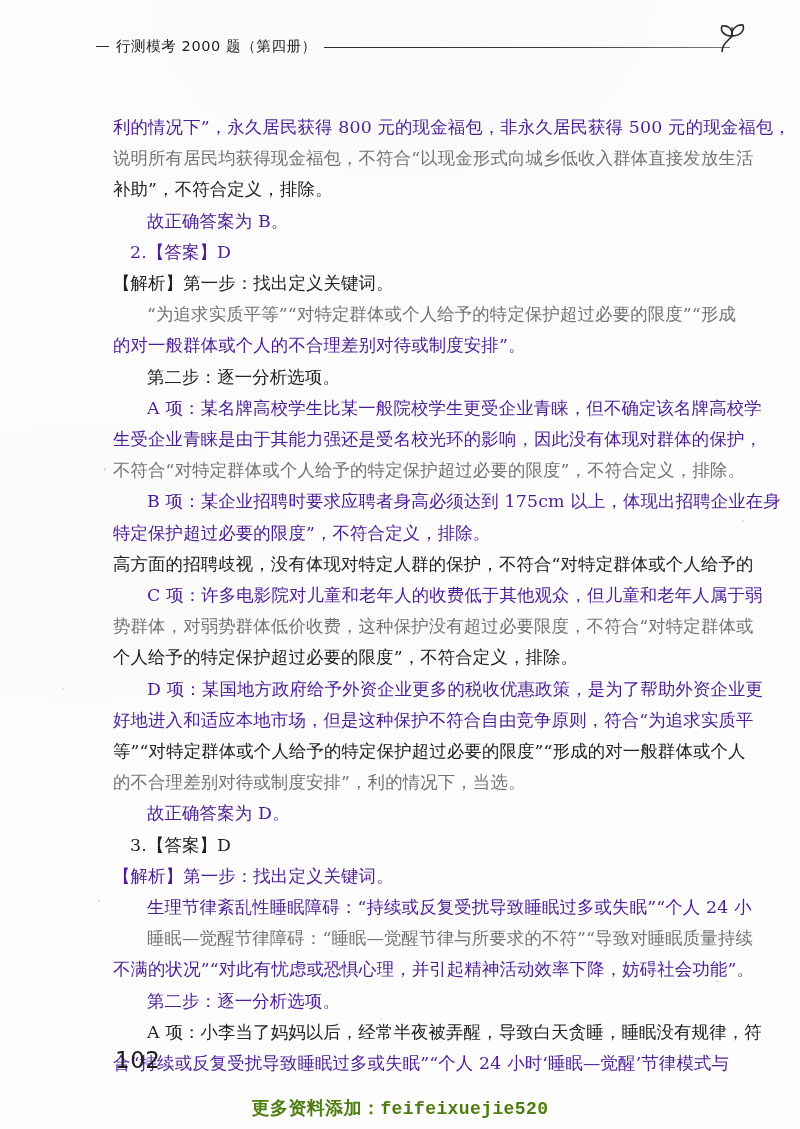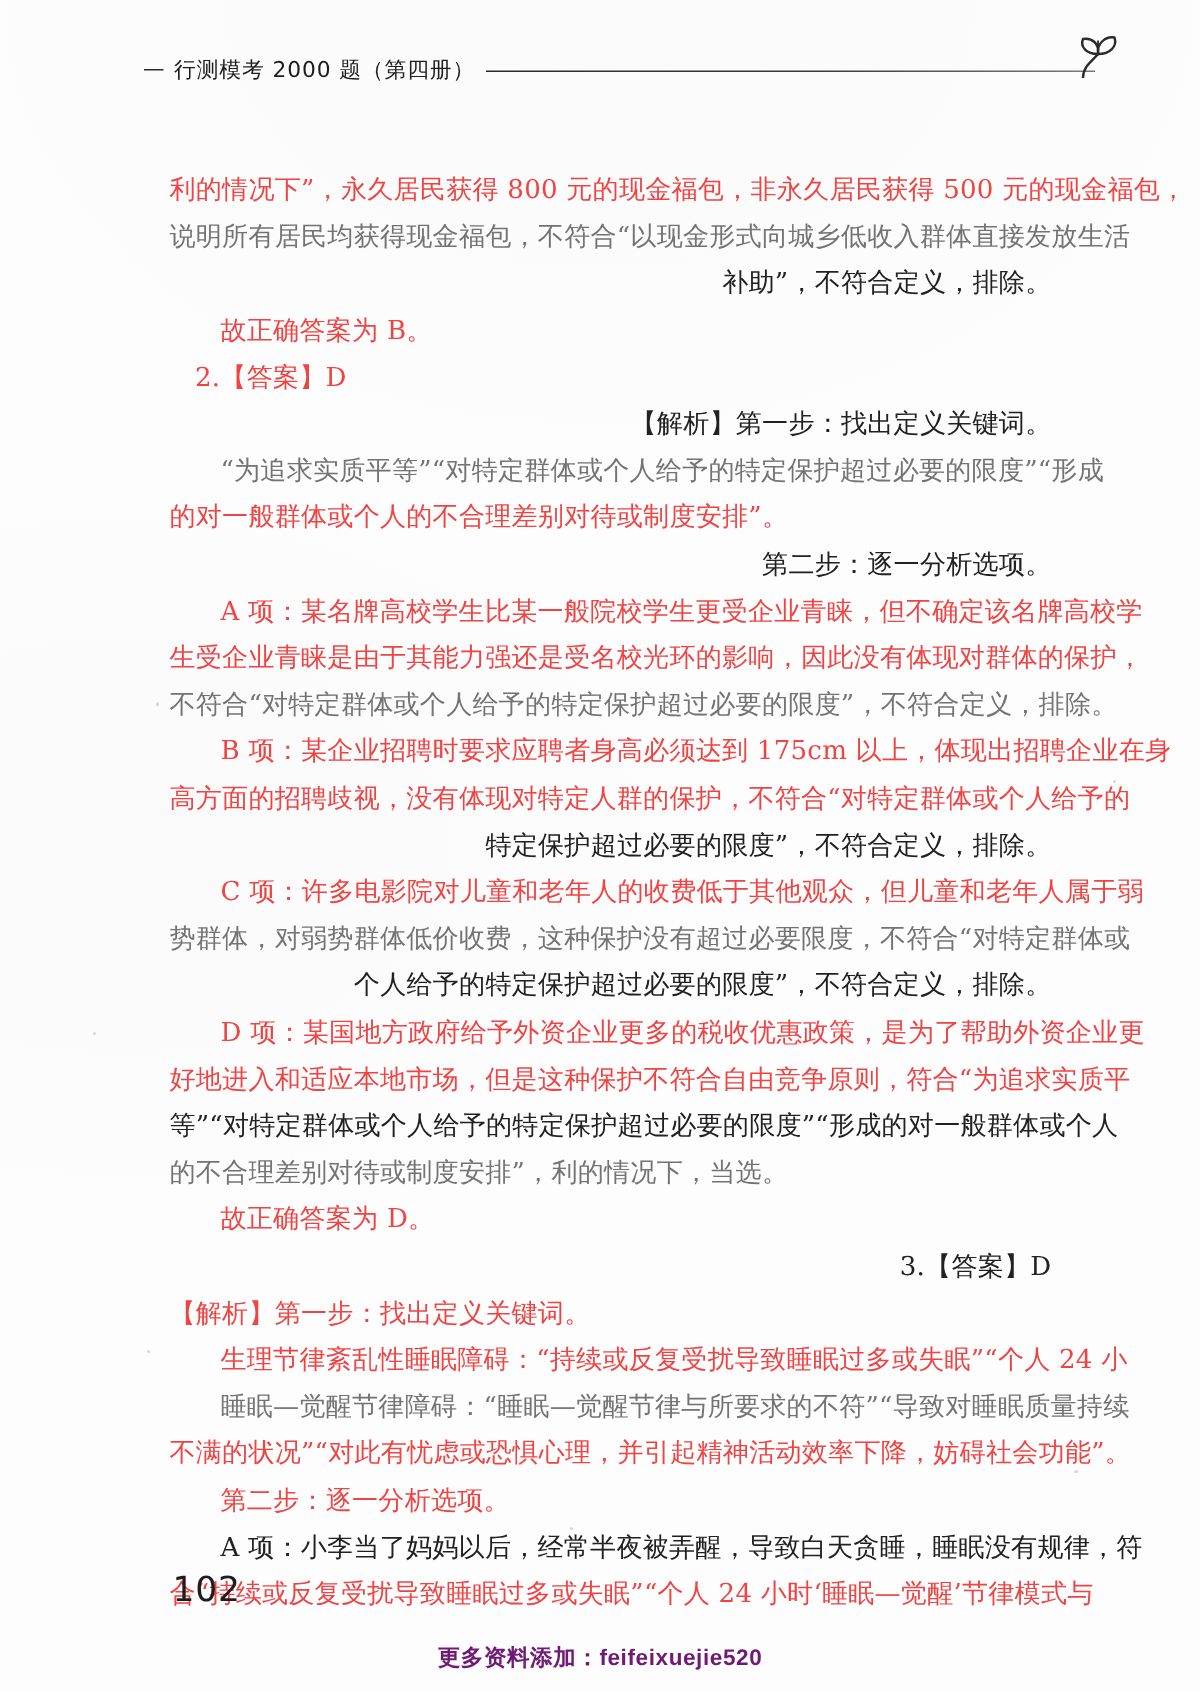--- a/index.html
+++ b/index.html
@@ -78,52 +78,52 @@
   
   .body {
     position: absolute;
     left: 113px;
     top: 112px;
     width: 588px;
   }
   .ln {
     font-size: 17.4px;
     line-height: 31.2px;
-    color: #ef4444;
+    color: #4c1d95;
     white-space: nowrap;
     letter-spacing: .15px;
     text-rendering: optimizeLegibility;
   }
   .ln.ind { text-indent: 34px; }
   .ln.ind-sm { text-indent: 17px; }
 
   
-  .ln:nth-child(3n)   { color: #212121; text-align: right; }
+  .ln:nth-child(3n)   { color: #212121; }
   .ln:nth-child(5n+2) { color: #737373; }
 
   
   .folio {
     position: absolute;
     left: 115px;
     top: 1047px;
     font-family: "DejaVu Sans", "Liberation Sans", sans-serif;
     font-size: 23px;
     color: #1d1d1d;
     letter-spacing: .5px;
   }
   .footer-note {
     position: absolute;
     left: 0;
     right: 0;
     top: 1096px;
     text-align: center;
-    font-family: Liberation Sans, sans-serif;
+    font-family: Liberation Mono, monospace;
     font-weight: 700;
-    font-size: 15px;
-    color: #701a75;
+    font-size: 18px;
+    color: #4d7c0f;
     letter-spacing: .4px;
   }
 </style>
 </head>
 <body>
 
 <div class="page">
 
   <div class="scan-tint"></div>
 
@@ -147,22 +147,22 @@
       <div class="ln ind">故正确答案为 B。</div>
       <div class="ln ind-sm">2.【答案】D</div>
       <div class="ln">【解析】第一步：找出定义关键词。</div>
       <div class="ln ind">“为追求实质平等”“对特定群体或个人给予的特定保护超过必要的限度”“形成</div>
       <div class="ln">的对一般群体或个人的不合理差别对待或制度安排”。</div>
       <div class="ln ind">第二步：逐一分析选项。</div>
       <div class="ln ind">A 项：某名牌高校学生比某一般院校学生更受企业青睐，但不确定该名牌高校学</div>
       <div class="ln">生受企业青睐是由于其能力强还是受名校光环的影响，因此没有体现对群体的保护，</div>
       <div class="ln">不符合“对特定群体或个人给予的特定保护超过必要的限度”，不符合定义，排除。</div>
       <div class="ln ind">B 项：某企业招聘时要求应聘者身高必须达到 175cm 以上，体现出招聘企业在身</div>
+      <div class="ln">特定保护超过必要的限度”，不符合定义，排除。</div>
       <div class="ln">高方面的招聘歧视，没有体现对特定人群的保护，不符合“对特定群体或个人给予的</div>
-      <div class="ln">特定保护超过必要的限度”，不符合定义，排除。</div>
       <div class="ln ind">C 项：许多电影院对儿童和老年人的收费低于其他观众，但儿童和老年人属于弱</div>
       <div class="ln">势群体，对弱势群体低价收费，这种保护没有超过必要限度，不符合“对特定群体或</div>
       <div class="ln">个人给予的特定保护超过必要的限度”，不符合定义，排除。</div>
       <div class="ln ind">D 项：某国地方政府给予外资企业更多的税收优惠政策，是为了帮助外资企业更</div>
       <div class="ln">好地进入和适应本地市场，但是这种保护不符合自由竞争原则，符合“为追求实质平</div>
       <div class="ln">等”“对特定群体或个人给予的特定保护超过必要的限度”“形成的对一般群体或个人</div>
       <div class="ln">的不合理差别对待或制度安排”，利的情况下，当选。</div>
       <div class="ln ind">故正确答案为 D。</div>
       <div class="ln ind-sm">3.【答案】D</div>
       <div class="ln">【解析】第一步：找出定义关键词。</div>

